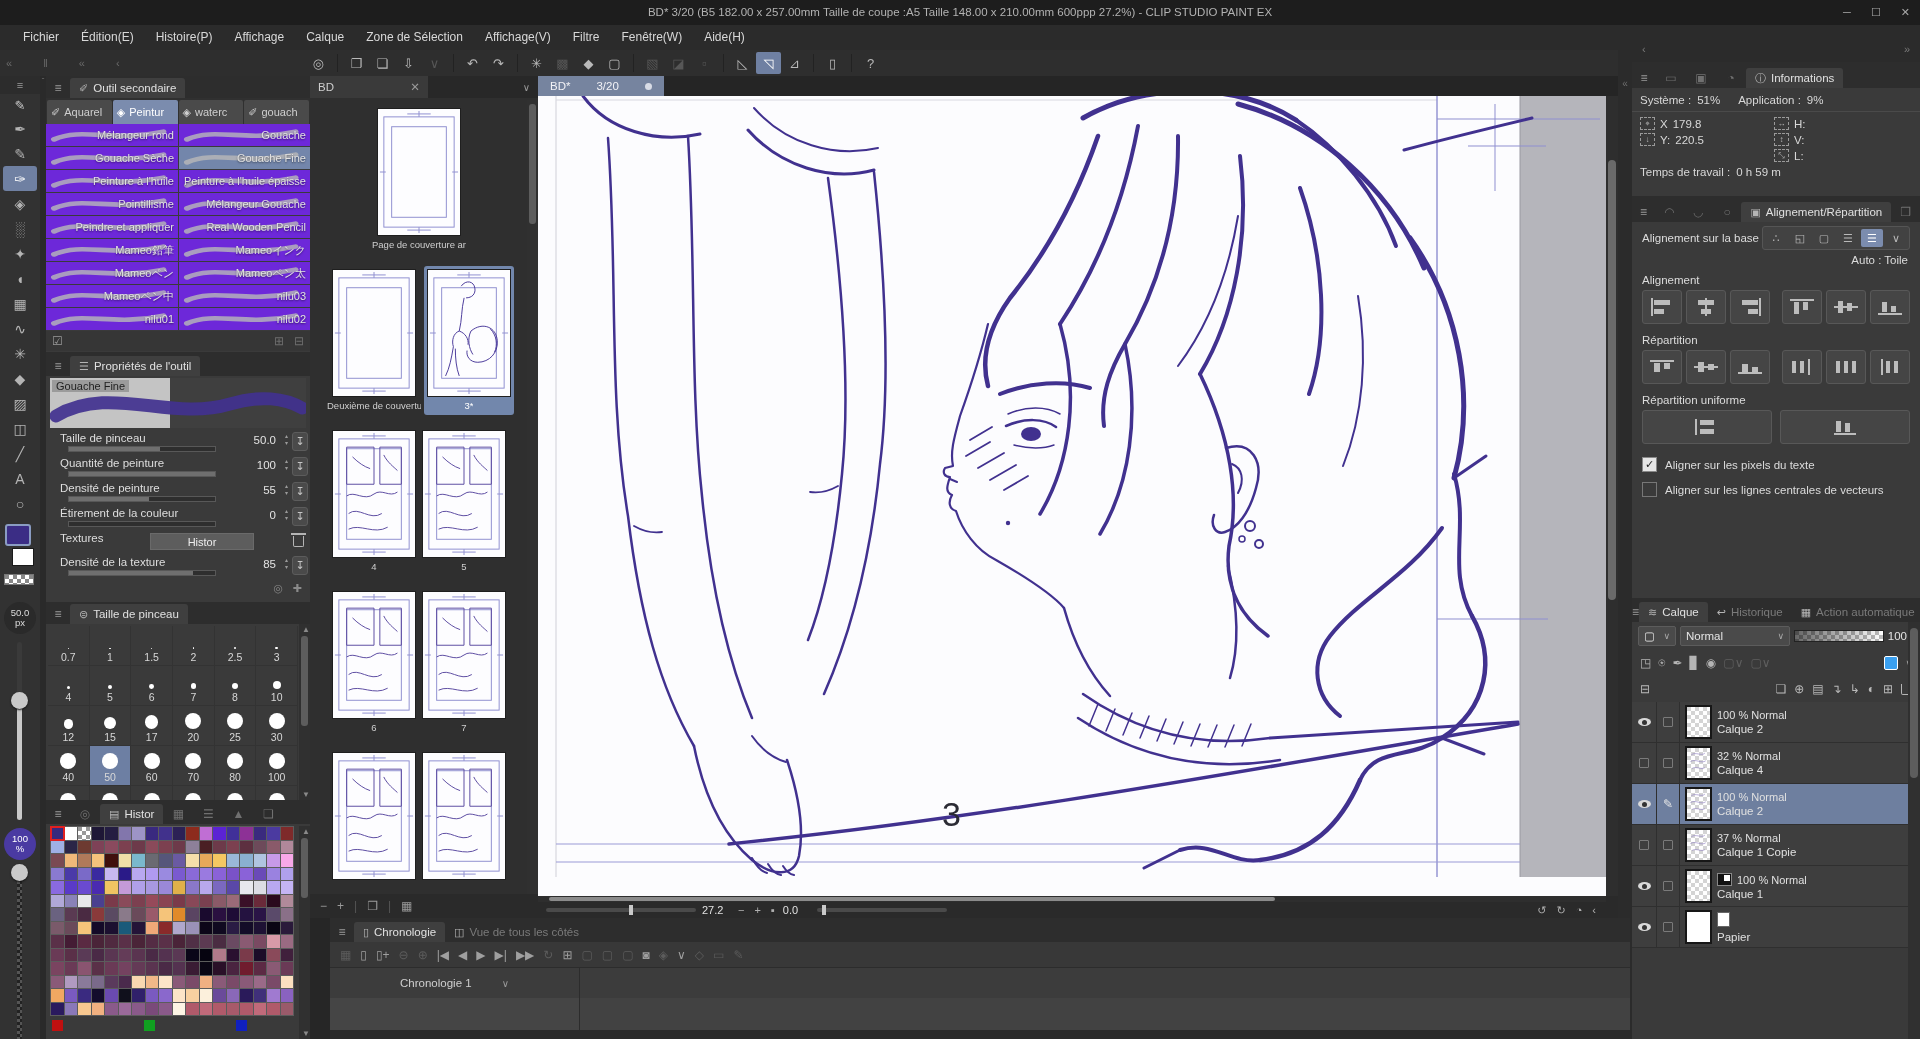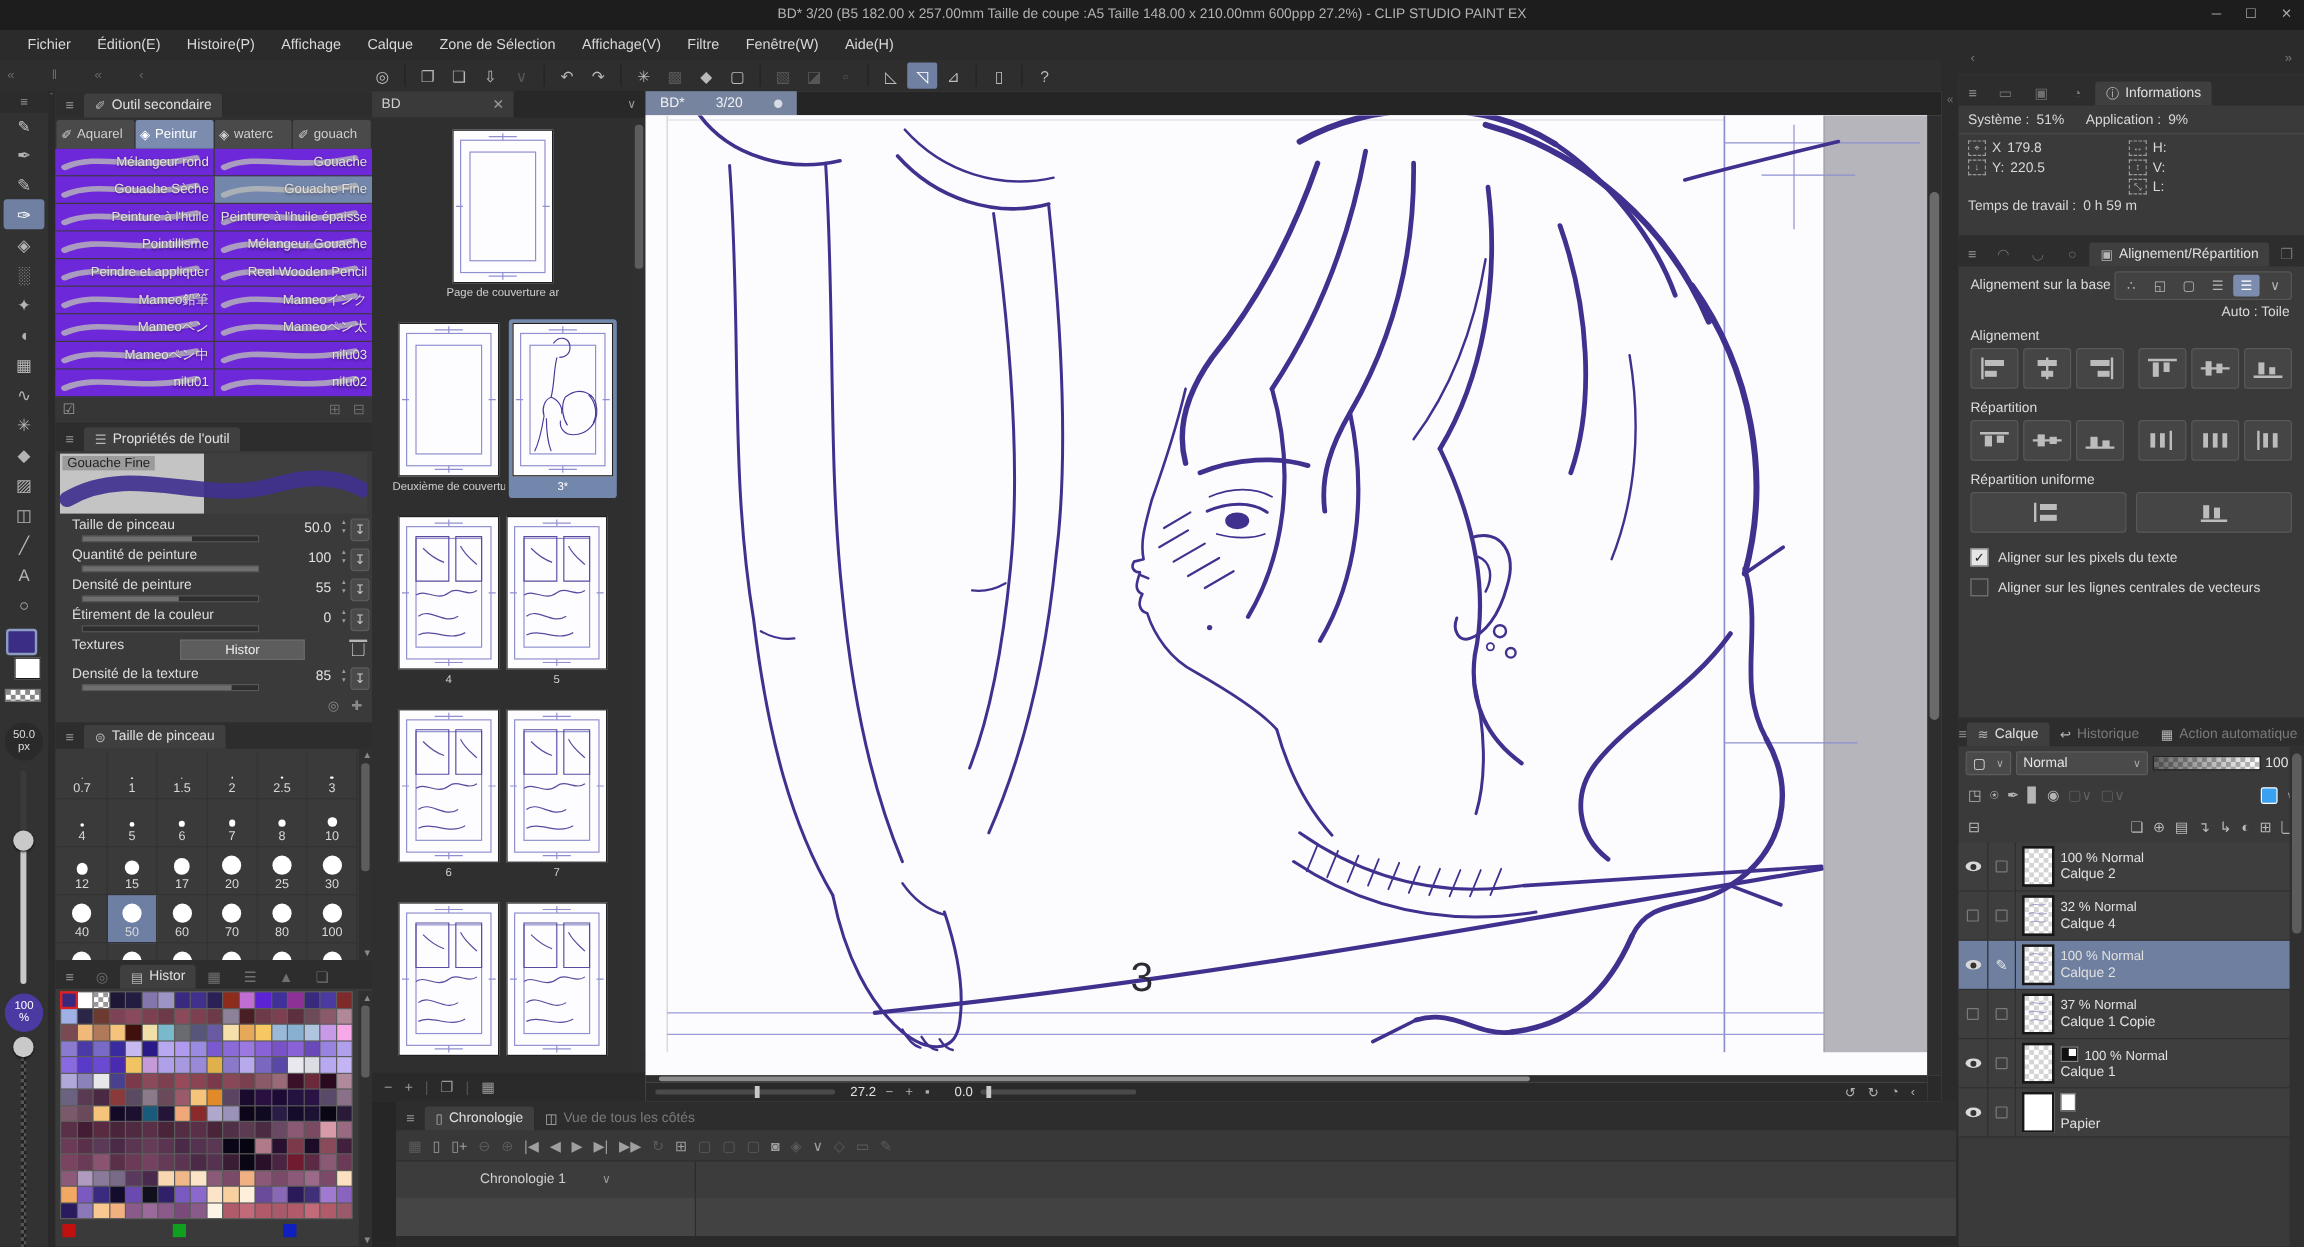--- a/index.html
+++ b/index.html
@@ -107,21 +107,21 @@
 .ctab{height:20px;background:#76849f;display:flex;align-items:center;gap:26px;padding:0 12px;color:#f2f2f6;font-size:11.5px}
 .ctab .dot{width:7px;height:7px;border-radius:50%;background:#d8dce6}
 .cview{position:absolute;left:0;top:20px;right:12px;bottom:22px;overflow:hidden;background:#fcfcfe}
 .cvsb{position:absolute;right:0;top:20px;bottom:22px;width:12px;background:#2e2e2e}
 .cvsb .th{position:absolute;left:2px;right:2px;top:8%;height:55%;background:#6a6a6a;border-radius:4px}
 .chsb{position:absolute;left:0;right:12px;bottom:16px;height:6px;background:#2e2e2e}
 .chsb .th{position:absolute;top:1px;height:4px;left:1%;width:68%;background:#8b8b8b;border-radius:3px}
 .cctrl{position:absolute;left:0;right:12px;bottom:0;height:16px;background:#2a2a2a;display:flex;align-items:center;gap:6px;padding:0 8px;color:#b5b5b5;font-size:10.5px}
 .cctrl .trk{position:relative;height:4px;background:#4a4a4a;border-radius:2px}
 .cctrl .tkn{position:absolute;top:-3px;width:4px;height:10px;background:#c9c9c9}
-.cctrl .num{color:#e0e0e0;font-size:11px;min-width:28px;text-align:right}
+.cctrl .num{color:#e0e0e0;font-size:11px;min-width:28px;}
 .cbtn{color:#b0b0b0;font-size:11px;padding:0 2px}
 .corner{position:absolute;right:0;bottom:0;width:12px;height:22px;background:#2a2a2a}
 
 .rstrip{position:absolute;left:1618px;top:40px;width:14px;bottom:0;background:#2b2b2b;color:#6e6e6e;font-size:10px;text-align:center;padding-top:38px}
 .rtop{position:absolute;left:1632px;top:40px;right:0;height:22px;background:#2b2b2b;color:#7a7a7a;font-size:11px;display:flex;justify-content:space-between;padding:3px 10px 0 10px}
 .rpanel{position:absolute;left:1632px;width:288px;background:#3a3a3a;overflow:hidden}
 .inforow{display:flex;align-items:center;padding:2px 8px;font-size:11.5px;color:#d8d8d8;gap:6px}
 .dashbox{width:15px;height:13px;border:1px dashed #9a9a9a;font-size:8px;color:#bbb;display:flex;align-items:center;justify-content:center;flex:none}
 .coordcols{display:flex;padding:2px 8px;gap:4px}
 .ccol{display:flex;flex-direction:column;gap:3px}

